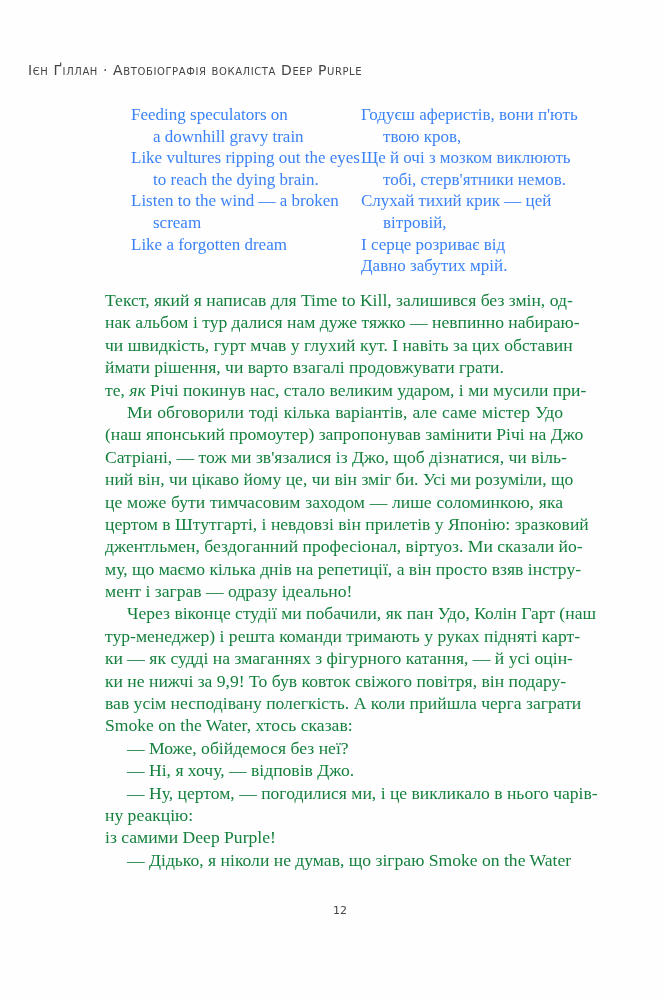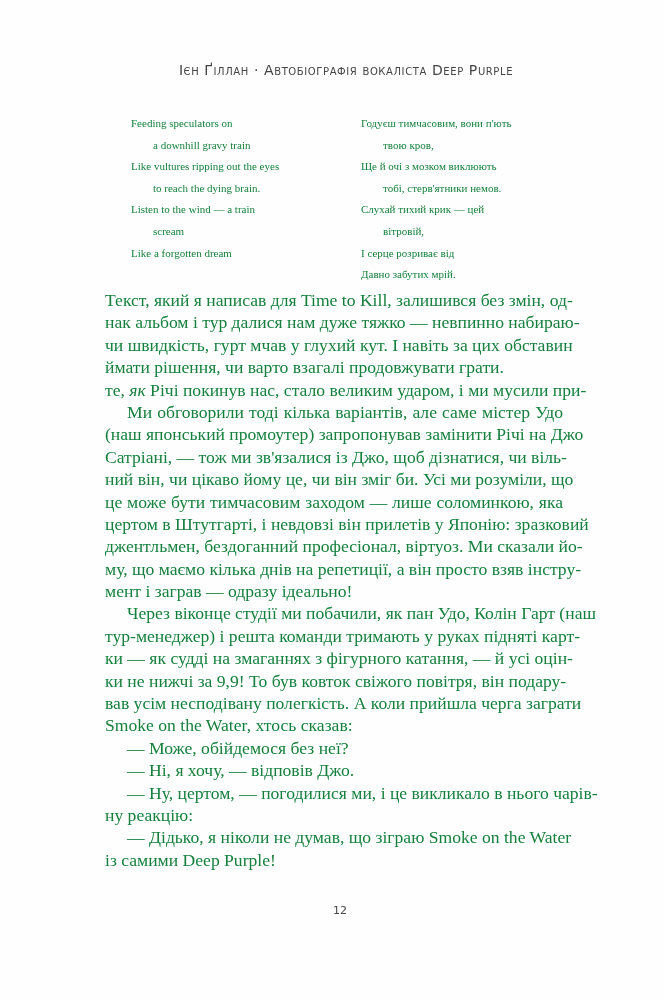--- a/index.html
+++ b/index.html
@@ -19,35 +19,34 @@
     position: absolute;
     left: 0; top: 0;
     width: 664px; height: 1000px;
     background: #fefefe;
   }
   .running-head {
     position: absolute;
     top: 62px;
     left: 0;
     width: 664px;
-    text-align: center;
     padding-left: 28px;
     box-sizing: border-box;
     font-family: "DejaVu Sans", "Liberation Sans", sans-serif;
     font-variant: small-caps;
     font-size: 14px;
     letter-spacing: 0.6px;
     color: #444;
   }
   .poem {
     position: absolute;
-    top: 113px;
-    font-size: 11px;
+    top: 104px;
+    font-size: 17px;
     line-height: 21.6px;
-    color: #15803d;
+    color: #3b82f6;
   }
   .poem.left { left: 131px; width: 230px; }
   .poem.right { left: 361px; width: 215px; }
   .poem .line { white-space: nowrap; }
   .poem .line.indent { padding-left: 22px; }
 
   .body-text {
     position: absolute;
     top: 289px;
     left: 105px;
@@ -87,26 +86,26 @@
 <body>
 
 <div class="page">
   <div class="running-head">Ієн Ґіллан · Автобіографія вокаліста Deep Purple</div>
 
   <div class="poem left" id="poem-en">
       <div class="line">Feeding speculators on</div>
       <div class="line indent">a downhill gravy train</div>
       <div class="line">Like vultures ripping out the eyes</div>
       <div class="line indent">to reach the dying brain.</div>
-      <div class="line">Listen to the wind — a train</div>
+      <div class="line">Listen to the wind — a broken</div>
       <div class="line indent">scream</div>
       <div class="line">Like a forgotten dream</div>
     </div>
   <div class="poem right" id="poem-uk">
-      <div class="line">Годуєш тимчасовим, вони п'ють</div>
+      <div class="line">Годуєш аферистів, вони п'ють</div>
       <div class="line indent">твою кров,</div>
       <div class="line">Ще й очі з мозком виклюють</div>
       <div class="line indent">тобі, стерв'ятники немов.</div>
       <div class="line">Слухай тихий крик — цей</div>
       <div class="line indent">вітровій,</div>
       <div class="line">І серце розриває від</div>
       <div class="line">Давно забутих мрій.</div>
     </div>
 
   <div class="body-text" id="body">
@@ -127,18 +126,18 @@
       <span class="ln indent">Через віконце студії ми побачили, як пан Удо, Колін Гарт (наш</span>
       <span class="ln">тур-менеджер) і решта команди тримають у руках підняті карт-</span>
       <span class="ln">ки — як судді на змаганнях з фігурного катання, — й усі оцін-</span>
       <span class="ln">ки не нижчі за 9,9! То був ковток свіжого повітря, він подару-</span>
       <span class="ln">вав усім несподівану полегкість. А коли прийшла черга заграти</span>
       <span class="ln last">Smoke on the Water, хтось сказав:</span>
       <span class="ln indent last">— Може, обійдемося без неї?</span>
       <span class="ln indent last">— Ні, я хочу, — відповів Джо.</span>
       <span class="ln indent">— Ну, цертом, — погодилися ми, і це викликало в нього чарів-</span>
       <span class="ln last">ну реакцію:</span>
+      <span class="ln last">із самими Deep Purple!</span>
       <span class="ln indent">— Дідько, я ніколи не думав, що зіграю Smoke on the Water</span>
-      <span class="ln last">із самими Deep Purple!</span>
     </div>
 
   <div class="folio">12</div>
 </div>
 
 </body></html>

